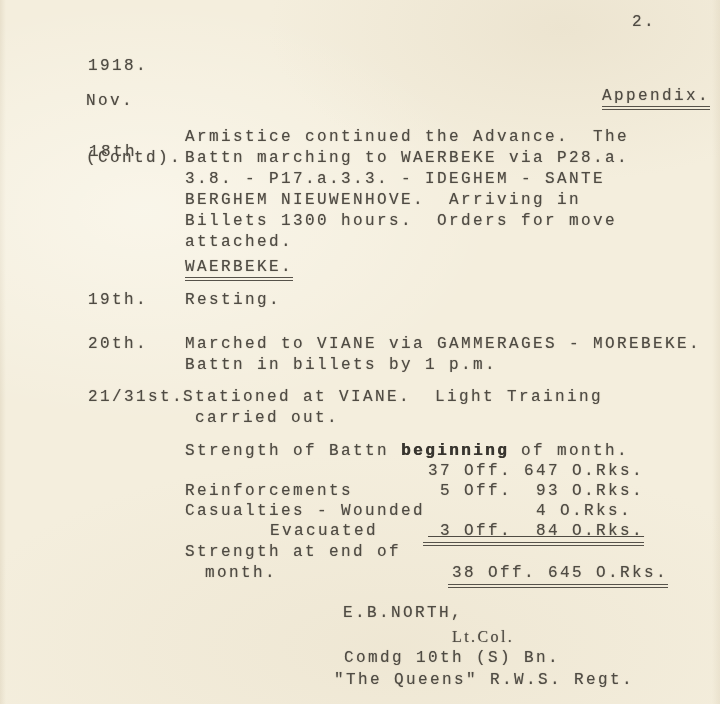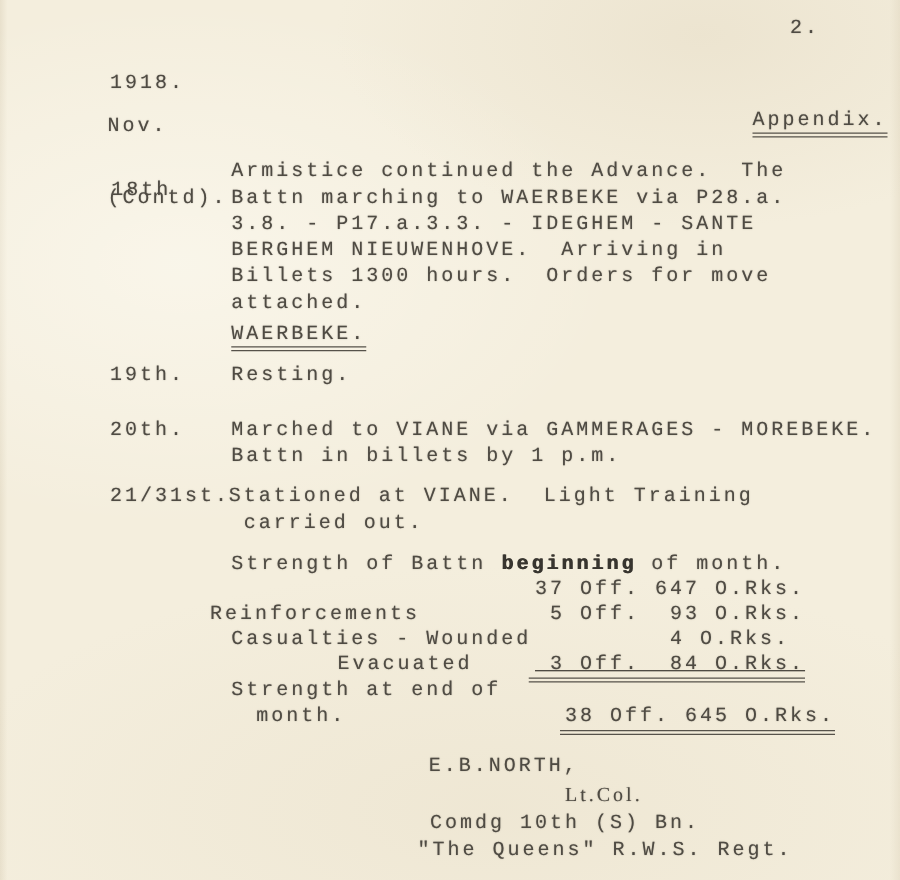--- a/index.html
+++ b/index.html
@@ -73,21 +73,21 @@
   <div class="ln" style="left:185px; top:357px;">Battn in billets by 1 p.m.</div>
 
   <div class="ln" style="left:88px; top:389px;">21/31st.</div>
   <div class="ln" style="left:183px; top:389px;">Stationed at VIANE.  Light Training</div>
   <div class="ln" style="left:185px; top:410px;margin-left:10px;">carried out.</div>
 
   <div class="ln" style="left:185px; top:443px;"><span>Strength of Battn </span><span class="bold-overtype">beginning</span><span> of month.</span></div>
 
   <div class="ln" style="left:428px; top:463px;">37 Off. 647 O.Rks.</div>
 
-  <div class="ln" style="left:168px; top:483px;">Reinforcements</div>
+  <div class="ln" style="left:185px; top:483px;">Reinforcements</div>
   <div class="ln" style="left:428px; top:483px;"> 5 Off.  93 O.Rks.</div>
 
   <div class="ln" style="left:185px; top:503px;">Casualties - Wounded</div>
   <div class="ln" style="left:416px; top:503px;">          4 O.Rks.</div>
 
   <div class="ln" style="left:270px; top:523px;">Evacuated</div>
   <div class="ln" style="left:423px; top:523px;"><span class="ul-heavy" style="padding-left:5px; padding-bottom:2px;text-decoration:underline;"> 3 Off.  84 O.Rks.</span></div>
 
   <div class="ln" style="left:185px; top:544px;">Strength at end of</div>
   <div class="ln" style="left:205px; top:565px;">month.</div>

